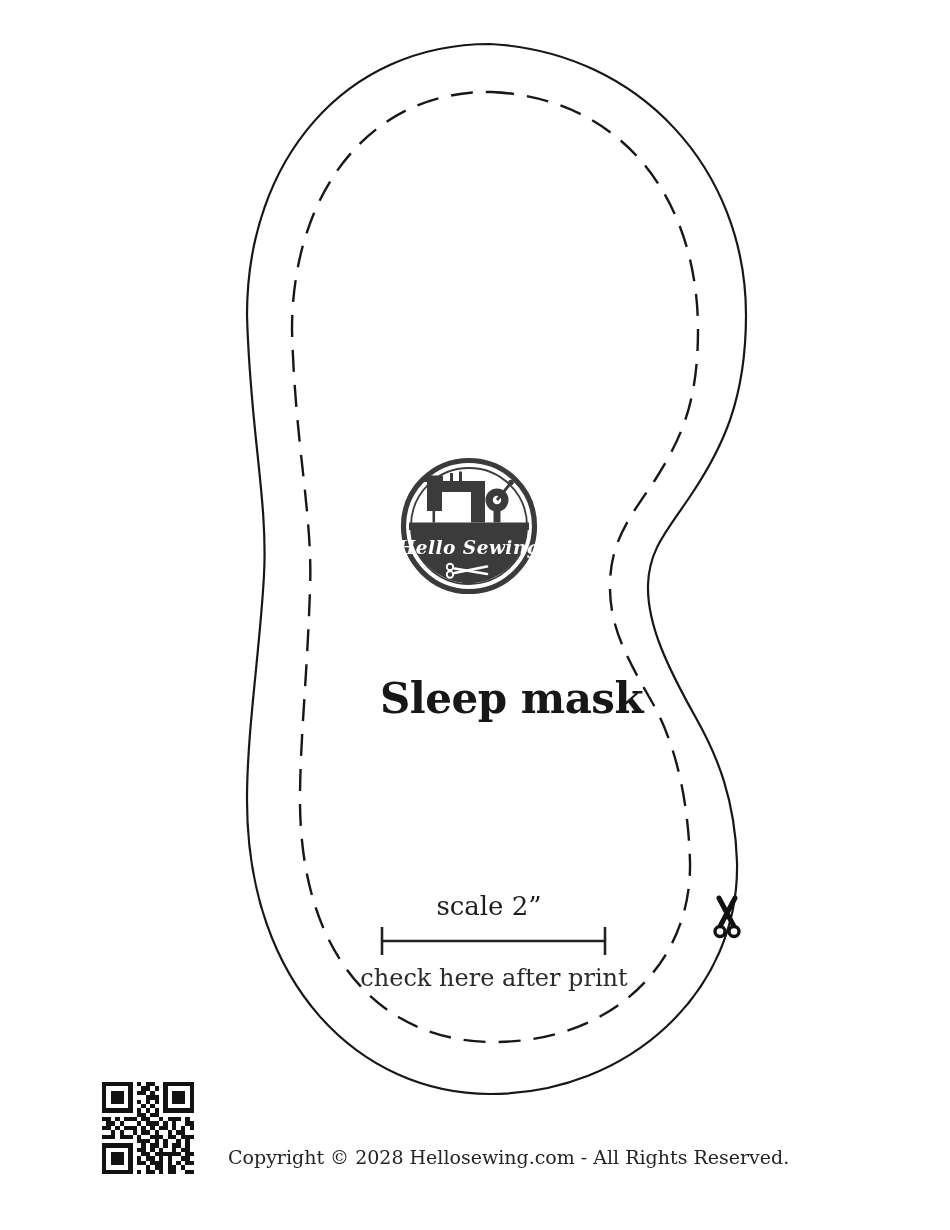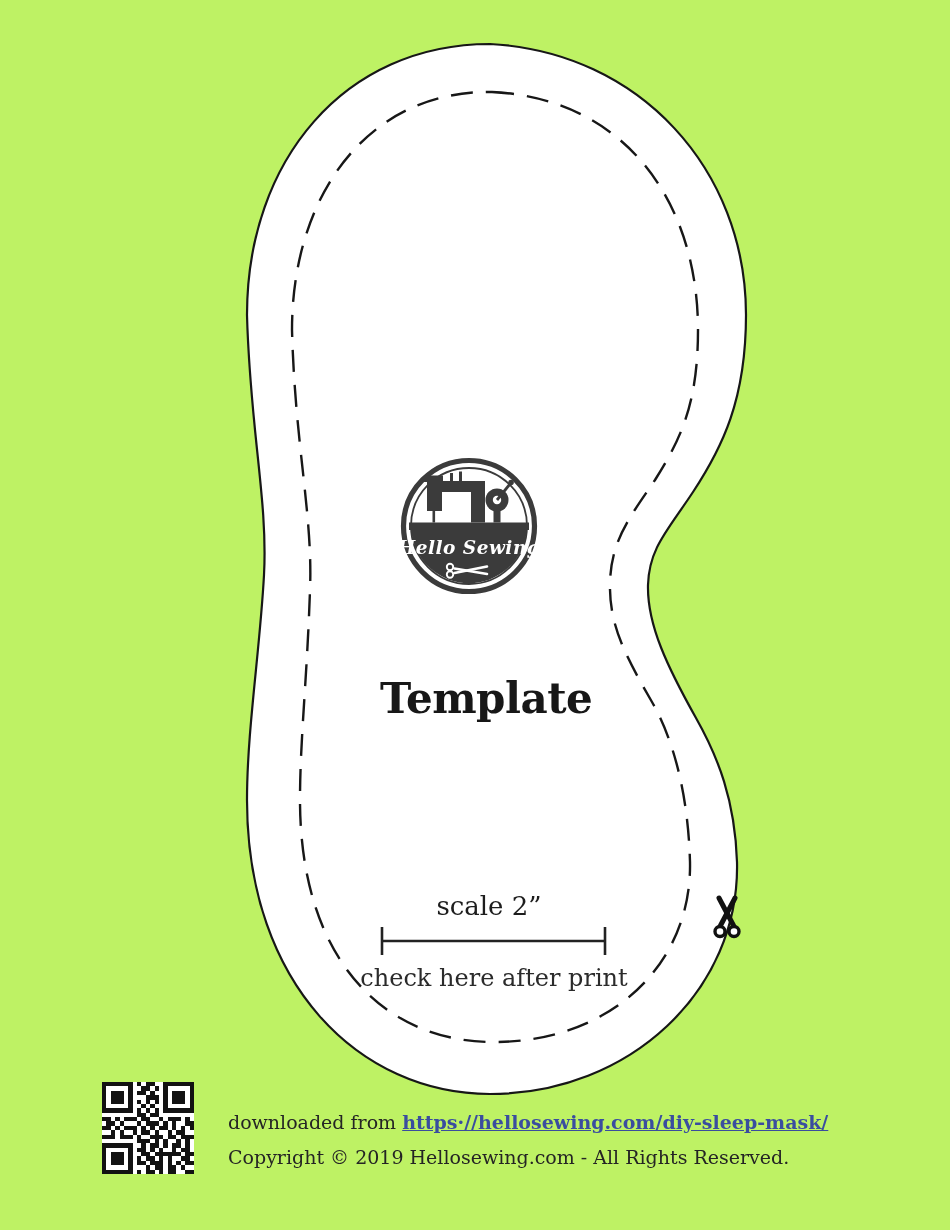--- a/index.html
+++ b/index.html
@@ -1,19 +1,19 @@
 <!DOCTYPE html>
 <html><head>
 <meta charset="utf-8">
 <style>
   html,body{margin:0;padding:0;background:#e8e8e8;}
   .page{
     position:relative;
     width:950px;height:1230px;
-    background:#bef264;
+    background:#ffffff;
     margin:0 auto;
     overflow:hidden;
     font-family:"DejaVu Serif","Liberation Serif",serif;
     color:#1f1f1f;
   }
   .outline-svg{position:absolute;left:0;top:0;width:950px;height:1230px;}
   .logo-svg{position:absolute;left:399px;top:456px;width:140px;height:140px;}
   .title{
     position:absolute;left:380px;top:672px;
     font-size:42px;font-weight:bold;line-height:53px;
@@ -120,21 +120,21 @@
 
     <g>
       <circle cx="51" cy="111" r="3.2" fill="none" stroke="#ffffff" stroke-width="1.9"></circle>
       <circle cx="51" cy="118.5" r="3.2" fill="none" stroke="#ffffff" stroke-width="1.9"></circle>
       <line x1="55.5" y1="112.5" x2="88" y2="118" stroke="#ffffff" stroke-width="2.6" stroke-linecap="round"></line>
       <line x1="55.5" y1="117" x2="88" y2="110.5" stroke="#ffffff" stroke-width="2.6" stroke-linecap="round"></line>
     </g>
   </svg>
 
   <div class="title">
-    <div>Template</div>
+    <div>Sleep mask</div>
   </div>
 
   <div class="scale-label">scale 2”</div>
   <div class="check-label">check here after print</div>
 
   <div class="qr">
       <div class="qm"></div>
       <div class="qm"></div>
       <div class="qm"></div>
       <div class="qm"></div>
@@ -570,16 +570,15 @@
       <div class="qm"></div>
       <div></div>
       <div class="qm"></div>
       <div class="qm"></div>
       <div></div>
       <div></div>
       <div class="qm"></div>
       <div class="qm"></div>
     </div>
 
-  <div class="footer-line1"><span>downloaded from </span><a href="#" title="https·//hellosewing.com/diy-sleep-mask/" style="color: rgb(58, 77, 159);">https·//hellosewing.com/diy-sleep-mask/</a></div>
-  <div class="footer-line2">Copyright © 2019 Hellosewing.com - All Rights Reserved.</div>
+  <div class="footer-line2">Copyright © 2028 Hellosewing.com - All Rights Reserved.</div>
 
 </div>
 
 </body></html>

